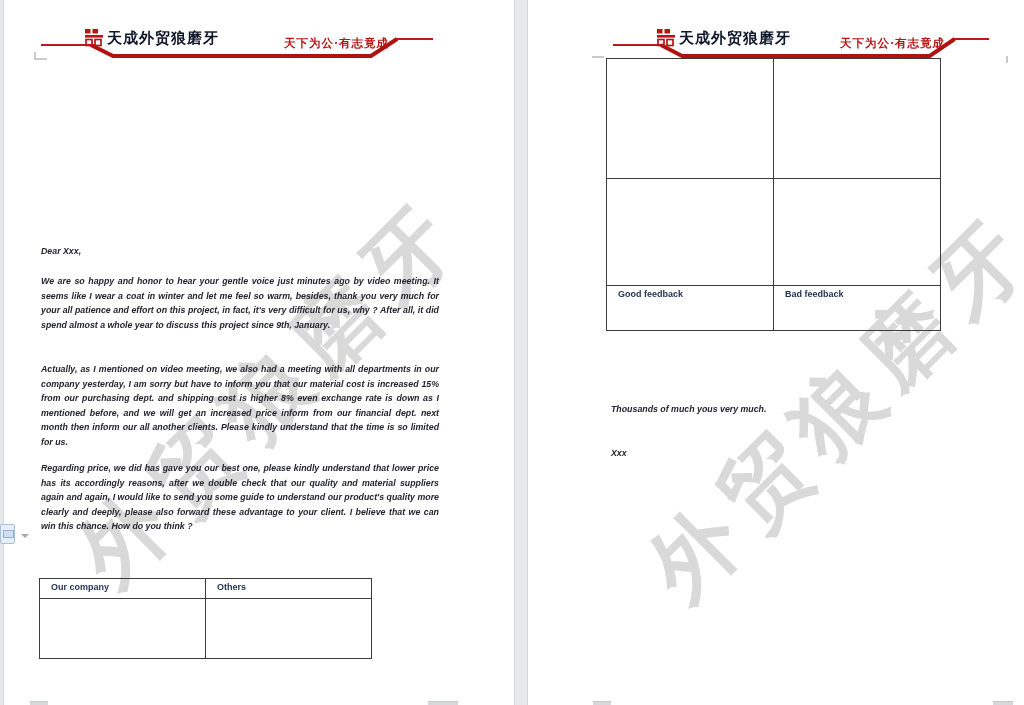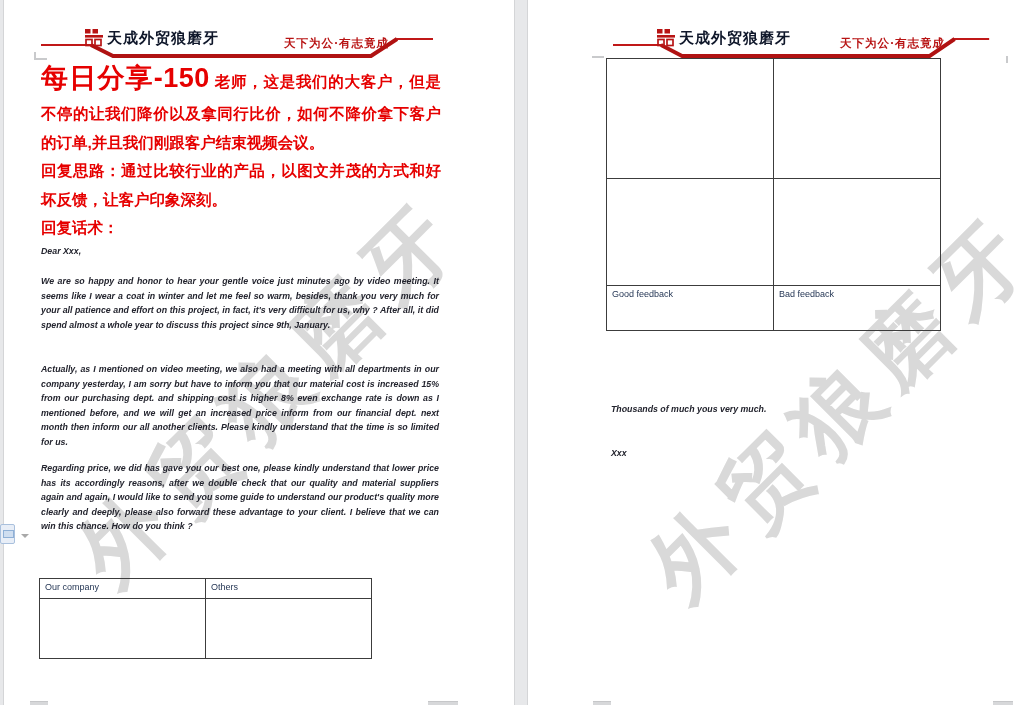--- a/index.html
+++ b/index.html
@@ -61,21 +61,21 @@
     color:#23242e; font-weight:bold; font-size:8.8px; line-height:14.6px;
     text-align:justify;
     font-style:italic;
   }
   .page-right .en { left:83px; width:392px; text-align:left; }
 
   
   table.doc { border-collapse:collapse; position:absolute; table-layout:fixed; }
   table.doc td {
     border:1.6px solid #3c3c3c; vertical-align:top;
-    font-size:9px; font-weight:normal; color:#1f3150; padding:3px 0 0 5px;
+    font-size:9px; font-weight:bold; color:#1f3150; padding:3px 0 0 11px;
   }
   .t1 { left:35px; top:578px; width:333px; }
   .t1 td { width:166px; }
   .t1 .hrow td { height:20px; }
   .t1 .brow td { height:60px; }
   .t2 { left:78px; top:58px; width:334px; }
   .t2 td { width:167px; }
   .t2 .r1 td { height:120px; }
   .t2 .r2 td { height:107px; }
   .t2 .r3 td { height:45px; }
@@ -118,24 +118,20 @@
         <rect x="1" y="11.5" width="6" height="6" fill="none" stroke="#b81414" stroke-width="1.7"></rect>
         <rect x="10" y="11.5" width="6" height="6" fill="none" stroke="#b81414" stroke-width="1.7"></rect>
       </svg>
       <span class="brand">天成外贸狼磨牙</span>
       <span class="slogan">天下为公·有志竟成</span>
     </div>
 
     <div class="mark" style="left:30px;top:58px;width:13px;height:1.5px;"></div>
     <div class="mark" style="left:30px;top:52px;width:1.5px;height:7px;"></div>
 
-    <div class="zh-block"><span class="big">每日分享-150</span><span> 老师，这是我们的大客户，但是不停的让我们降价以及拿同行比价，如何不降价拿下客户的订单,并且我们刚跟客户结束视频会议。</span><br>
-      <span>回复思路：通过比较行业的产品，以图文并茂的方式和好坏反馈，让客户印象深刻。</span><br>
-      <span>回复话术：</span>
-    </div>
 
     <p class="en" style="top:244px;">Dear Xxx,</p>
     <p class="en" style="top:274px;">We are so happy and honor to hear your gentle voice just minutes ago by video meeting. It seems like I wear a coat in winter and let me feel so warm, besides, thank you very much for your all patience and effort on this project, in fact, it's very difficult for us, why ? After all, it did spend almost a whole year to discuss this project since 9th, January.</p>
     <p class="en" style="top:362px;">Actually, as I mentioned on video meeting, we also had a meeting with all departments in our company yesterday, I am sorry but have to inform you that our material cost is increased 15% from our purchasing dept. and shipping cost is higher 8% even exchange rate is down as I mentioned before, and we will get an increased price inform from our financial dept. next month then inform our all another clients. Please kindly understand that the time is so limited for us.</p>
     <p class="en" style="top:461px;">Regarding price, we did has gave you our best one, please kindly understand that lower price has its accordingly reasons, after we double check that our quality and material suppliers again and again, I would like to send you some guide to understand our product's quality more clearly and deeply, please also forward these advantage to your client. I believe that we can win this chance. How do you think ?</p>
 
     <table class="doc t1">
       <tbody>
           <tr class="hrow">
         <td>Our company</td>

